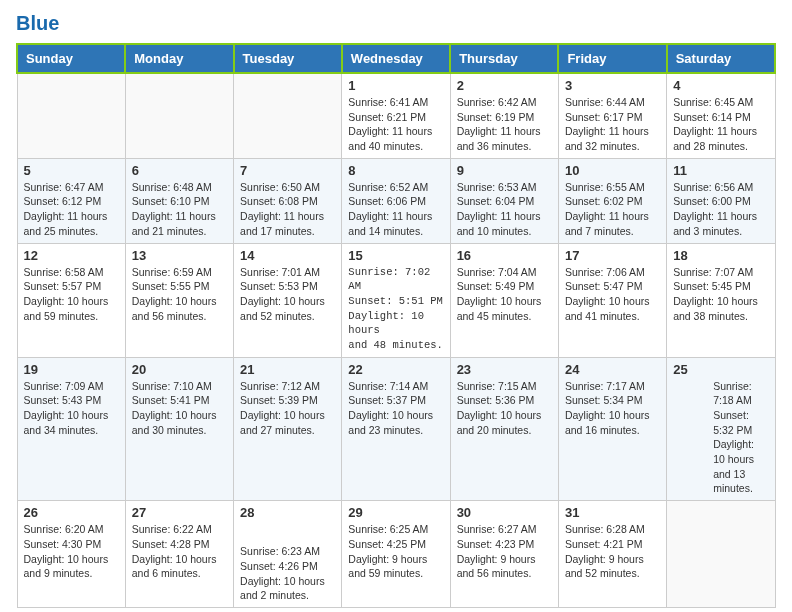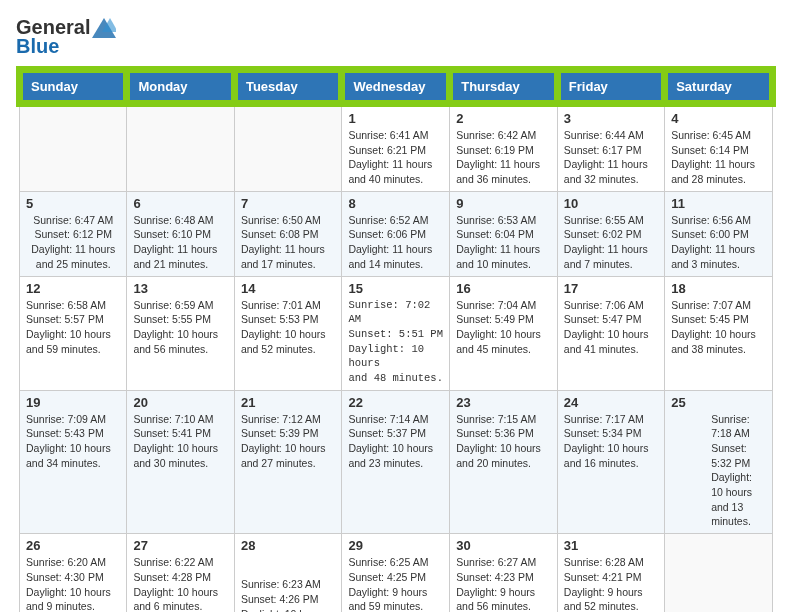--- a/index.html
+++ b/index.html
@@ -37,21 +37,21 @@
       width: 100%;
       border-collapse: collapse;
       border: 1px solid #ccc;
     }
     .calendar th {
       background-color: #2e75b6;
       color: #fff;
       text-align: left;
       padding: 6px 8px;
       font-size: 13px;
-      border: 7px solid #84cc16;
+      border: 2px solid #84cc16;
     }
     .calendar td {
       vertical-align: top;
       border: 1px solid #ccc;
       padding: 4px 6px;
       width: 108px;
       min-height: 80px;
       font-size: 10.5px;
       color: #333;
       background: #fff;
@@ -77,27 +77,20 @@
     }
     .calendar thead tr th {
       background-color: #2e75b6;
     }
   </style>
 </head>
 <body>
 
 <div class="header-area">
   <div class="logo">
-    <div style="display:flex; align-items:center;">
-      <span style="font-size:20px; font-weight:bold; color:#333;">General</span>
-      <svg width="24" height="20" viewBox="0 0 24 20" style="margin: 0 2px;">
-        <polygon points="12,0 24,20 0,20" fill="#1a6aad" opacity="0.8"></polygon>
-        <polygon points="18,0 26,14 10,14" fill="#2e90d0" opacity="0.6"></polygon>
-      </svg>
-    </div>
     <span style="font-size:20px; font-weight:bold; color:#1a6aad; margin-top:-4px;">Blue</span>
   </div>
 </div>
 
 <table class="calendar">
   <thead>
     <tr>
     <th>Sunday</th>
         <th>Monday</th>
         <th>Tuesday</th>
@@ -137,21 +130,21 @@
           <span class="day-number">4</span>
           <div class="day-info" style="white-space: pre-line;">Sunrise: 6:45 AM
 Sunset: 6:14 PM
 Daylight: 11 hours
 and 28 minutes.</div>
         </td>
       </tr>
       <tr>
         <td>
           <span class="day-number">5</span>
-          <div class="day-info" style="white-space: pre-line; text-align: center;">Sunrise: 6:47 AM
+          <div class="day-info" style="white-space: pre-line;">Sunrise: 6:47 AM
 Sunset: 6:12 PM
 Daylight: 11 hours
 and 25 minutes.</div>
         </td>
         <td>
           <span class="day-number">6</span>
           <div class="day-info" style="white-space: pre-line;">Sunrise: 6:48 AM
 Sunset: 6:10 PM
 Daylight: 11 hours
 and 21 minutes.</div>

